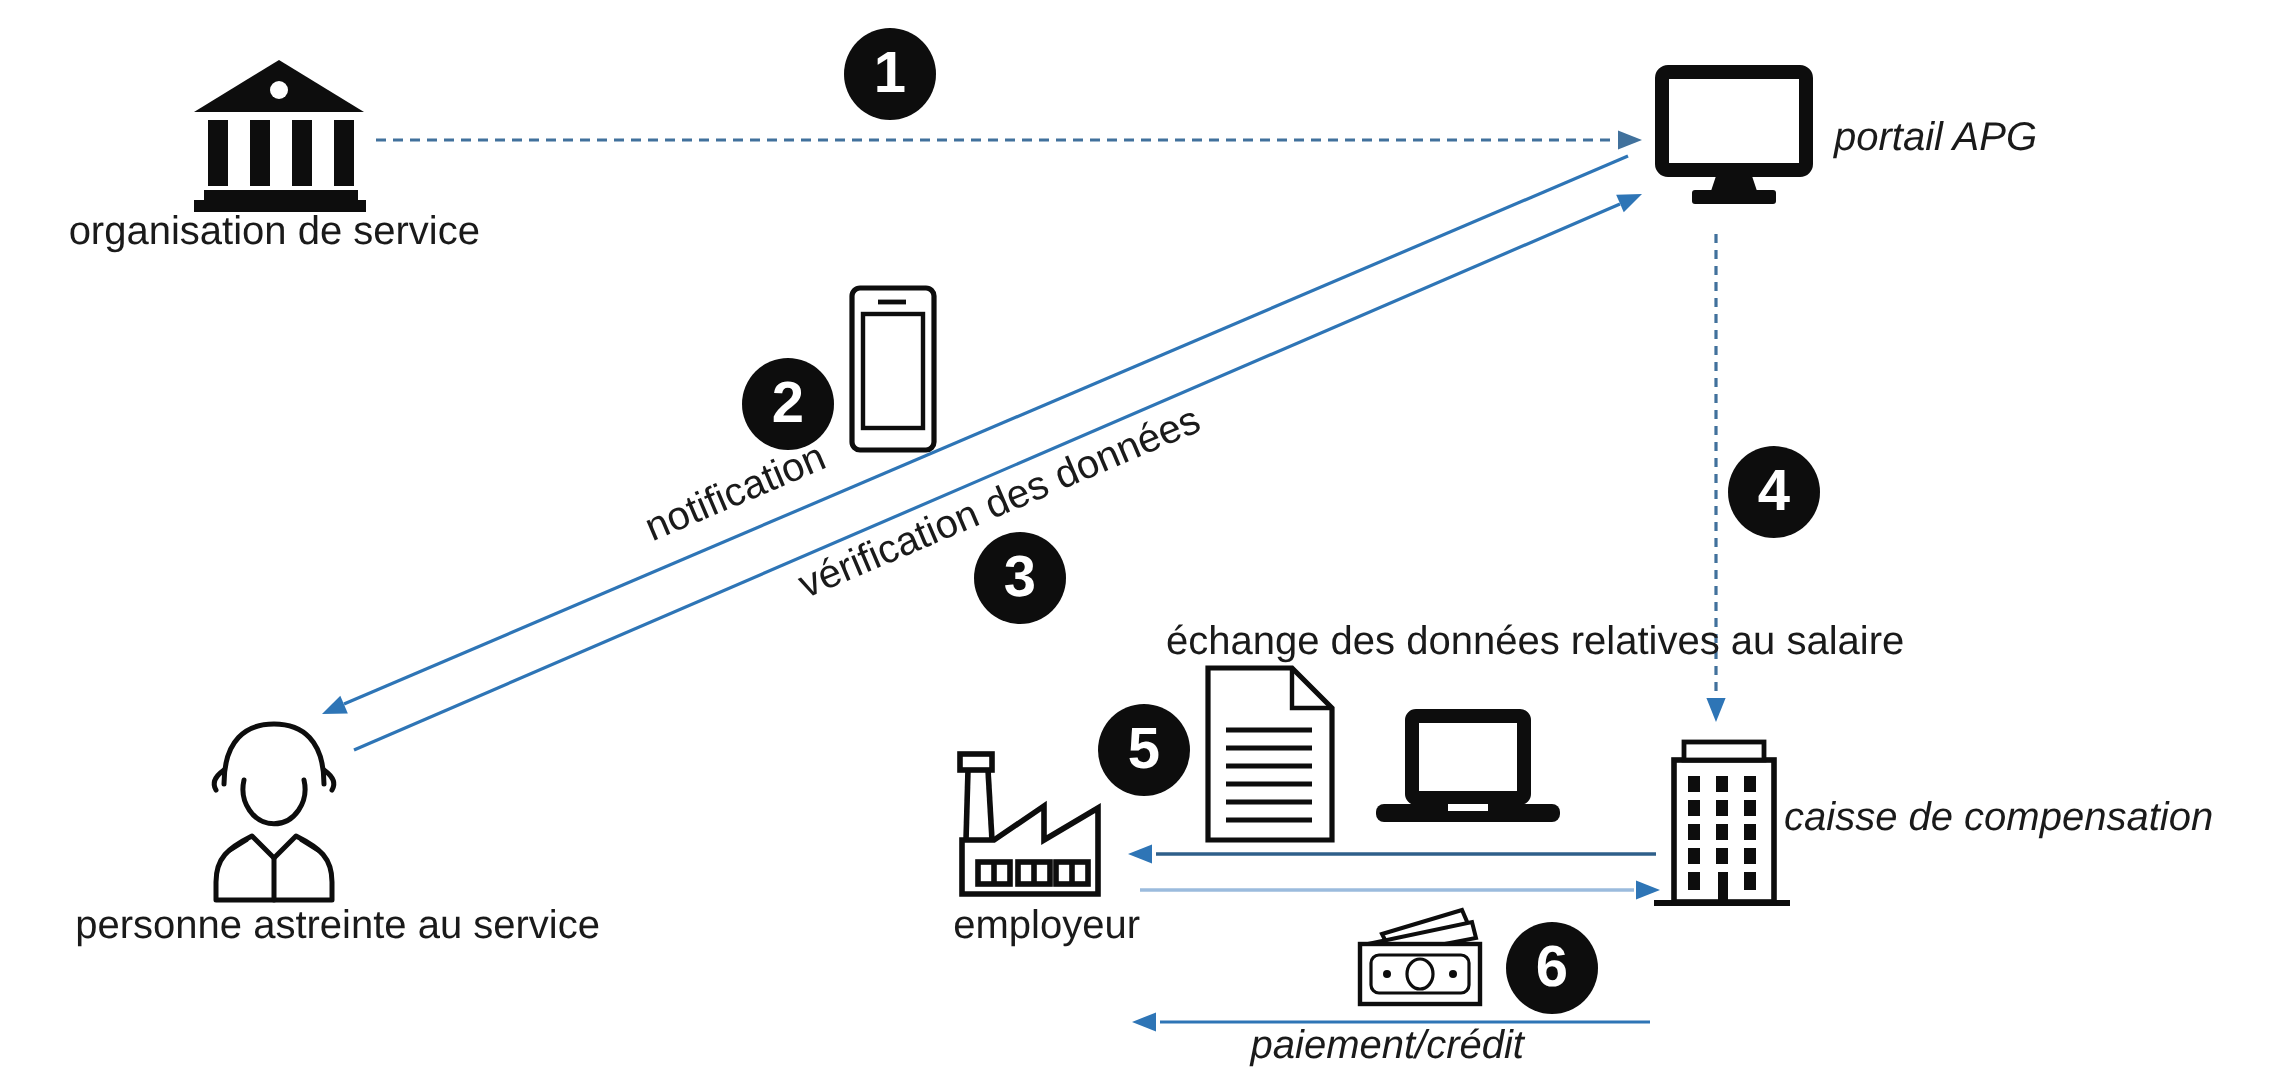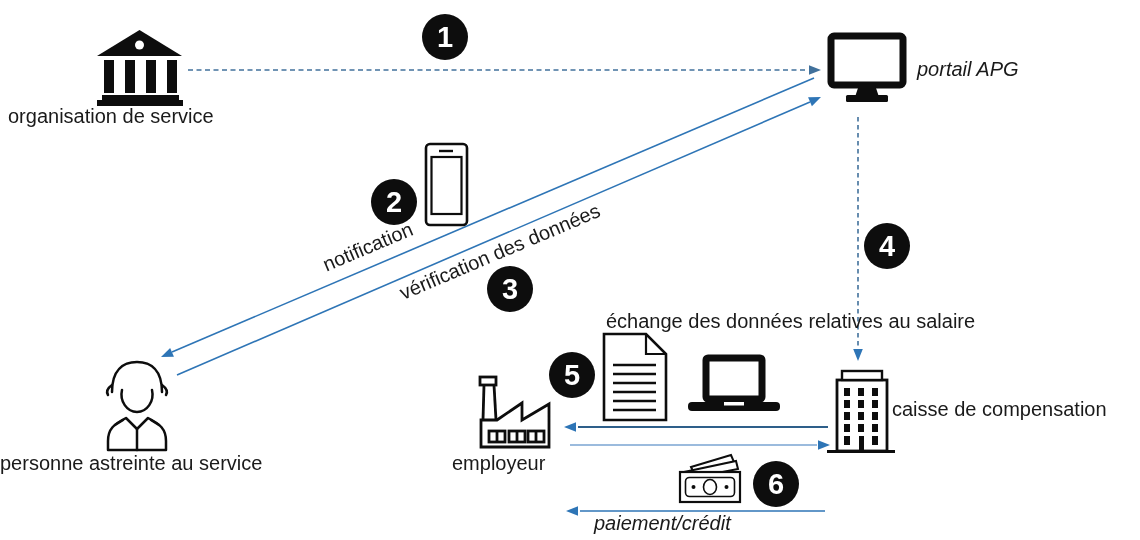--- a/index.html
+++ b/index.html
@@ -2,21 +2,21 @@
 <html><head>
 <meta charset="utf-8">
 <style>
   html,body{margin:0;padding:0;background:#fff;}
   .canvas{
     position:relative;width:1140px;height:540px;background:#ffffff;
     font-family:"Liberation Sans",sans-serif;color:#1a1a1a;overflow:hidden;
   }
   .layer{position:absolute;left:0;top:0;}
   .lbl{position:absolute;font-size:20px;line-height:1.15;white-space:nowrap;}
-  .lbl.center{text-align:left;}
+  .lbl.center{text-align:right;}
   .lbl.rot{transform:translate(-50%,-50%) rotate(-23deg);}
   .badge{
     position:absolute;width:46px;height:46px;border-radius:50%;
     background:#0d0d0d;color:#ffffff;font-size:29px;font-weight:600;
     display:flex;align-items:center;justify-content:center;
   }
 </style>
 </head>
 <body>
 
@@ -160,27 +160,27 @@
   </svg>
 
   <div class="lbl center" style="left:8px;top:105px;width:232px;">organisation de service</div>
 
   <div class="lbl" style="left:917px;top:58px;font-style:italic;">portail APG</div>
 
   <div class="lbl center" style="left:0px;top:452px;width:300px;">personne astreinte au service</div>
 
   <div class="lbl center" style="left:452px;top:452px;width:118px;">employeur</div>
 
-  <div class="lbl" style="left:892px;top:398px;">caisse de compensation</div>
+  <div class="lbl" style="left:892px;top:398px;font-style:italic;">caisse de compensation</div>
 
   <div class="lbl rot" style="left:368px;top:247px;">notification</div>
 
   <div class="lbl rot" style="left:500px;top:252px;">vérification des données</div>
 
-  <div class="lbl" style="left:606px;top:310px;">échange des données relatives au salaire</div>
+  <div class="lbl" style="left:583px;top:310px;">échange des données relatives au salaire</div>
 
   <div class="lbl center" style="left:594px;top:512px;width:168px;font-style:italic;">paiement/crédit</div>
 
   <div class="badge" style="left:422px;top:14px;">1</div>
   <div class="badge" style="left:371px;top:179px;">2</div>
   <div class="badge" style="left:487px;top:266px;">3</div>
   <div class="badge" style="left:864px;top:223px;">4</div>
   <div class="badge" style="left:549px;top:352px;">5</div>
   <div class="badge" style="left:753px;top:461px;">6</div>
 

